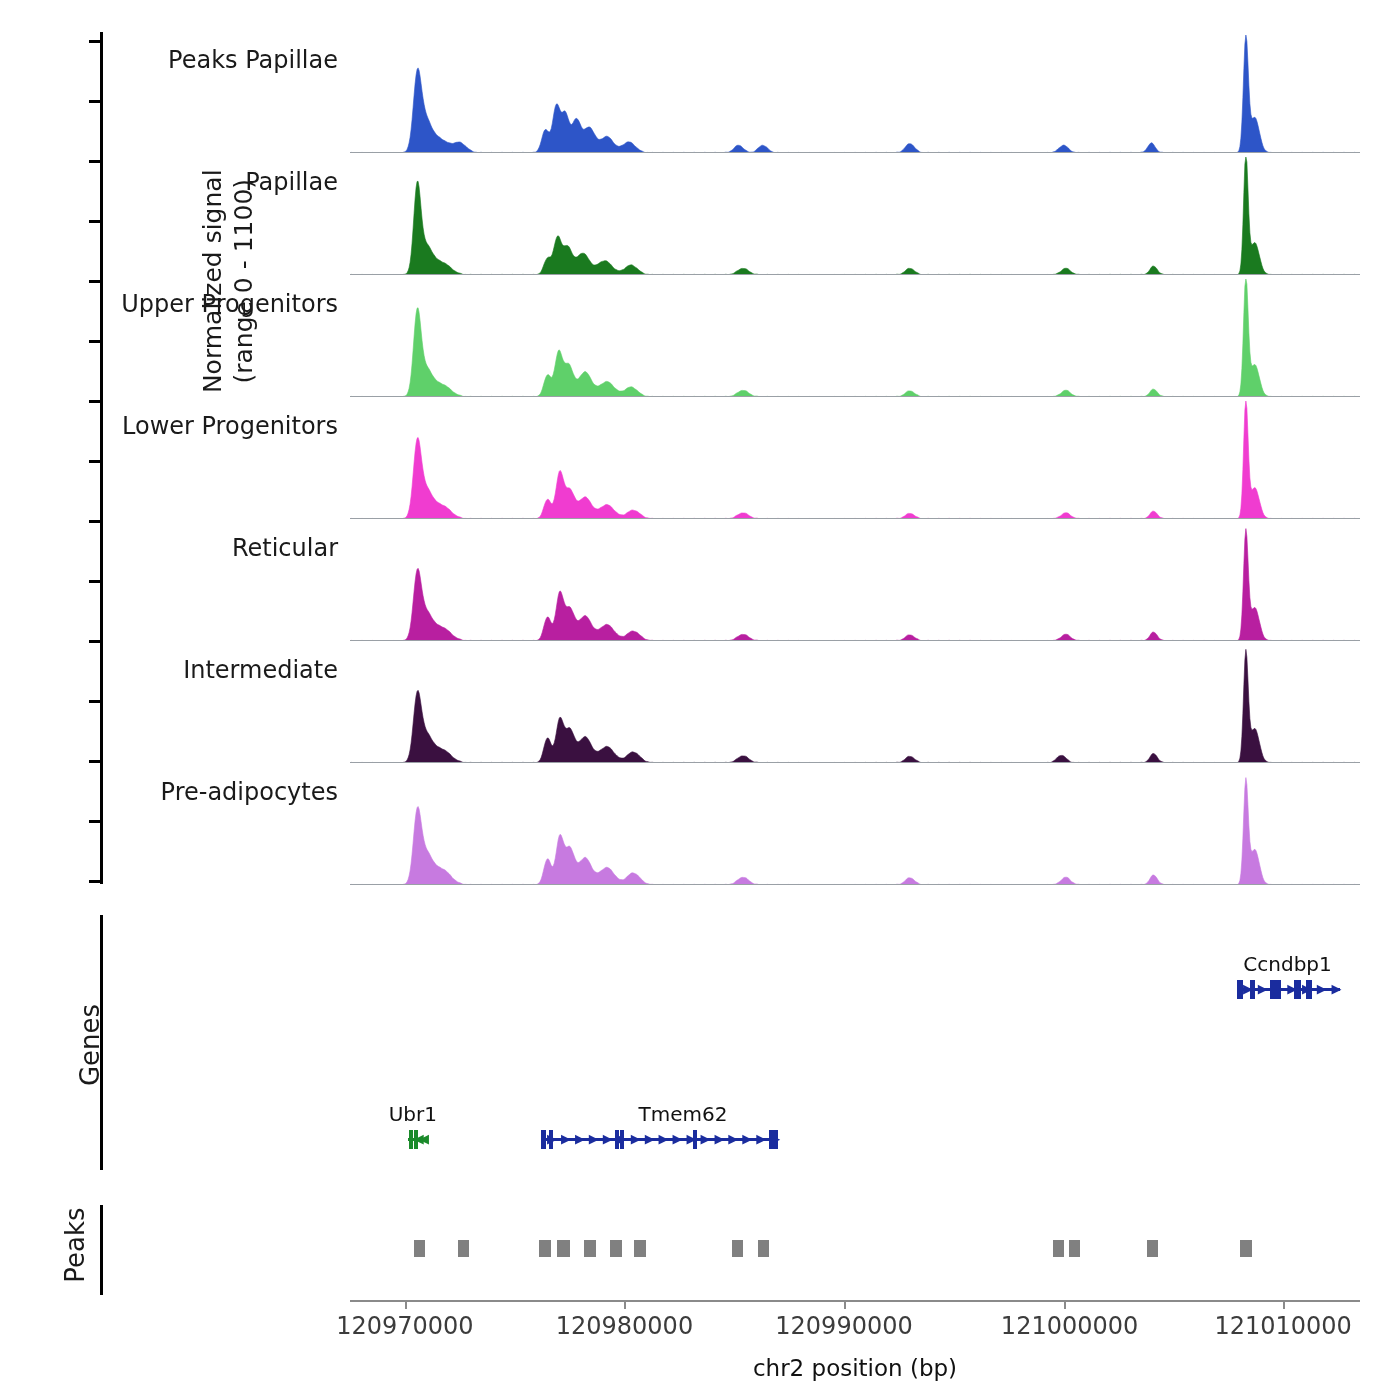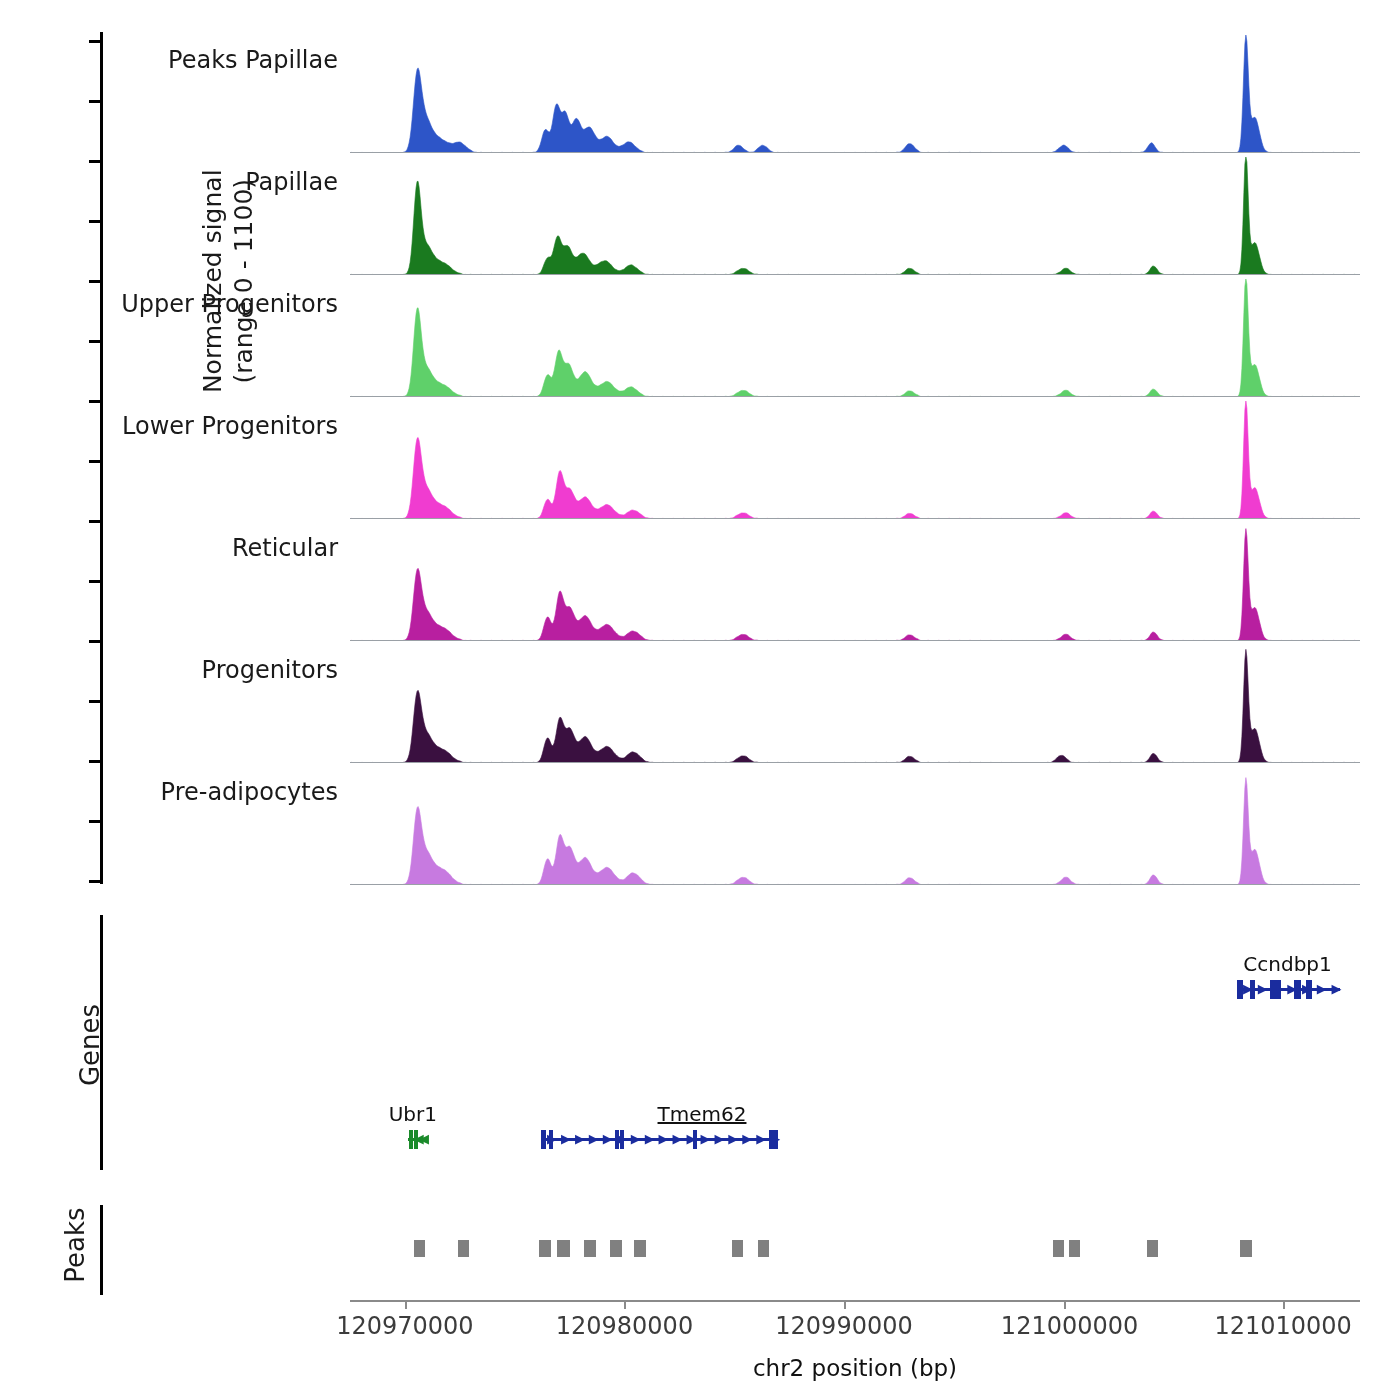--- a/index.html
+++ b/index.html
@@ -217,21 +217,21 @@
         <div class="arrow" style="left: 392.306px; color: rgb(26, 44, 158);">▶</div>
         <div class="arrow" style="left: 406.254px; color: rgb(26, 44, 158);">▶</div>
         <div class="arrow" style="left: 420.203px; color: rgb(26, 44, 158);">▶</div>
         <div class="gene-exon" style="left: 191.022px; width: 4.83043px; background: rgb(26, 44, 158);"></div>
         <div class="gene-exon" style="left: 198.707px; width: 4.3913px; background: rgb(26, 44, 158);"></div>
         <div class="gene-exon" style="left: 264.576px; width: 4px; background: rgb(26, 44, 158);"></div>
         <div class="gene-exon" style="left: 270.065px; width: 4px; background: rgb(26, 44, 158);"></div>
         <div class="gene-exon" style="left: 342.522px; width: 4px; background: rgb(26, 44, 158);"></div>
         <div class="gene-exon" style="left: 419.37px; width: 8.78261px; background: rgb(26, 44, 158);"></div>
       </div>
-      <div class="gene-name" style="left: 702px; top: 1102px; transform: translateX(-50%); text-decoration: underline;">Tmem62</div>
+      <div class="gene-name" style="left: 683px; top: 1102px; transform: translateX(-50%);">Tmem62</div>
     </div>
 
   <div id="peaks">
       <div class="peak" style="left: 413.674px; top: 1240px; width: 10.9783px;"></div>
       <div class="peak" style="left: 457.587px; top: 1240px; width: 10.9783px;"></div>
       <div class="peak" style="left: 538.826px; top: 1240px; width: 12.0761px;"></div>
       <div class="peak" style="left: 557.489px; top: 1240px; width: 12.0761px;"></div>
       <div class="peak" style="left: 583.837px; top: 1240px; width: 12.0761px;"></div>
       <div class="peak" style="left: 610.185px; top: 1240px; width: 12.0761px;"></div>
       <div class="peak" style="left: 634.337px; top: 1240px; width: 12.0761px;"></div>
@@ -255,15 +255,15 @@
       <div class="xticklabel" style="left: 1063.59px; top: 1312px; margin-left: 6px;">121000000</div>
       <div class="xtick" style="left: 1283.15px; top: 1300px;"></div>
       <div class="xticklabel" style="left: 1283.15px; top: 1312px;">121010000</div>
     </div>
   <div class="xlabel">chr2 position (bp)</div>
 <div class="track-name" style="top: 46px;">Peaks Papillae</div>
     <div class="track-name" style="top: 168px;">Papillae</div>
     <div class="track-name" style="top: 290px;">Upper Progenitors</div>
     <div class="track-name" style="top: 412px;">Lower Progenitors</div>
     <div class="track-name" style="top: 534px;">Reticular</div>
-    <div class="track-name" style="top: 656px;">Progenitors</div>
+    <div class="track-name" style="top: 656px;">Intermediate</div>
     <div class="track-name" style="top: 778px;">Pre-adipocytes</div>
   </div>
 
 </body></html>

